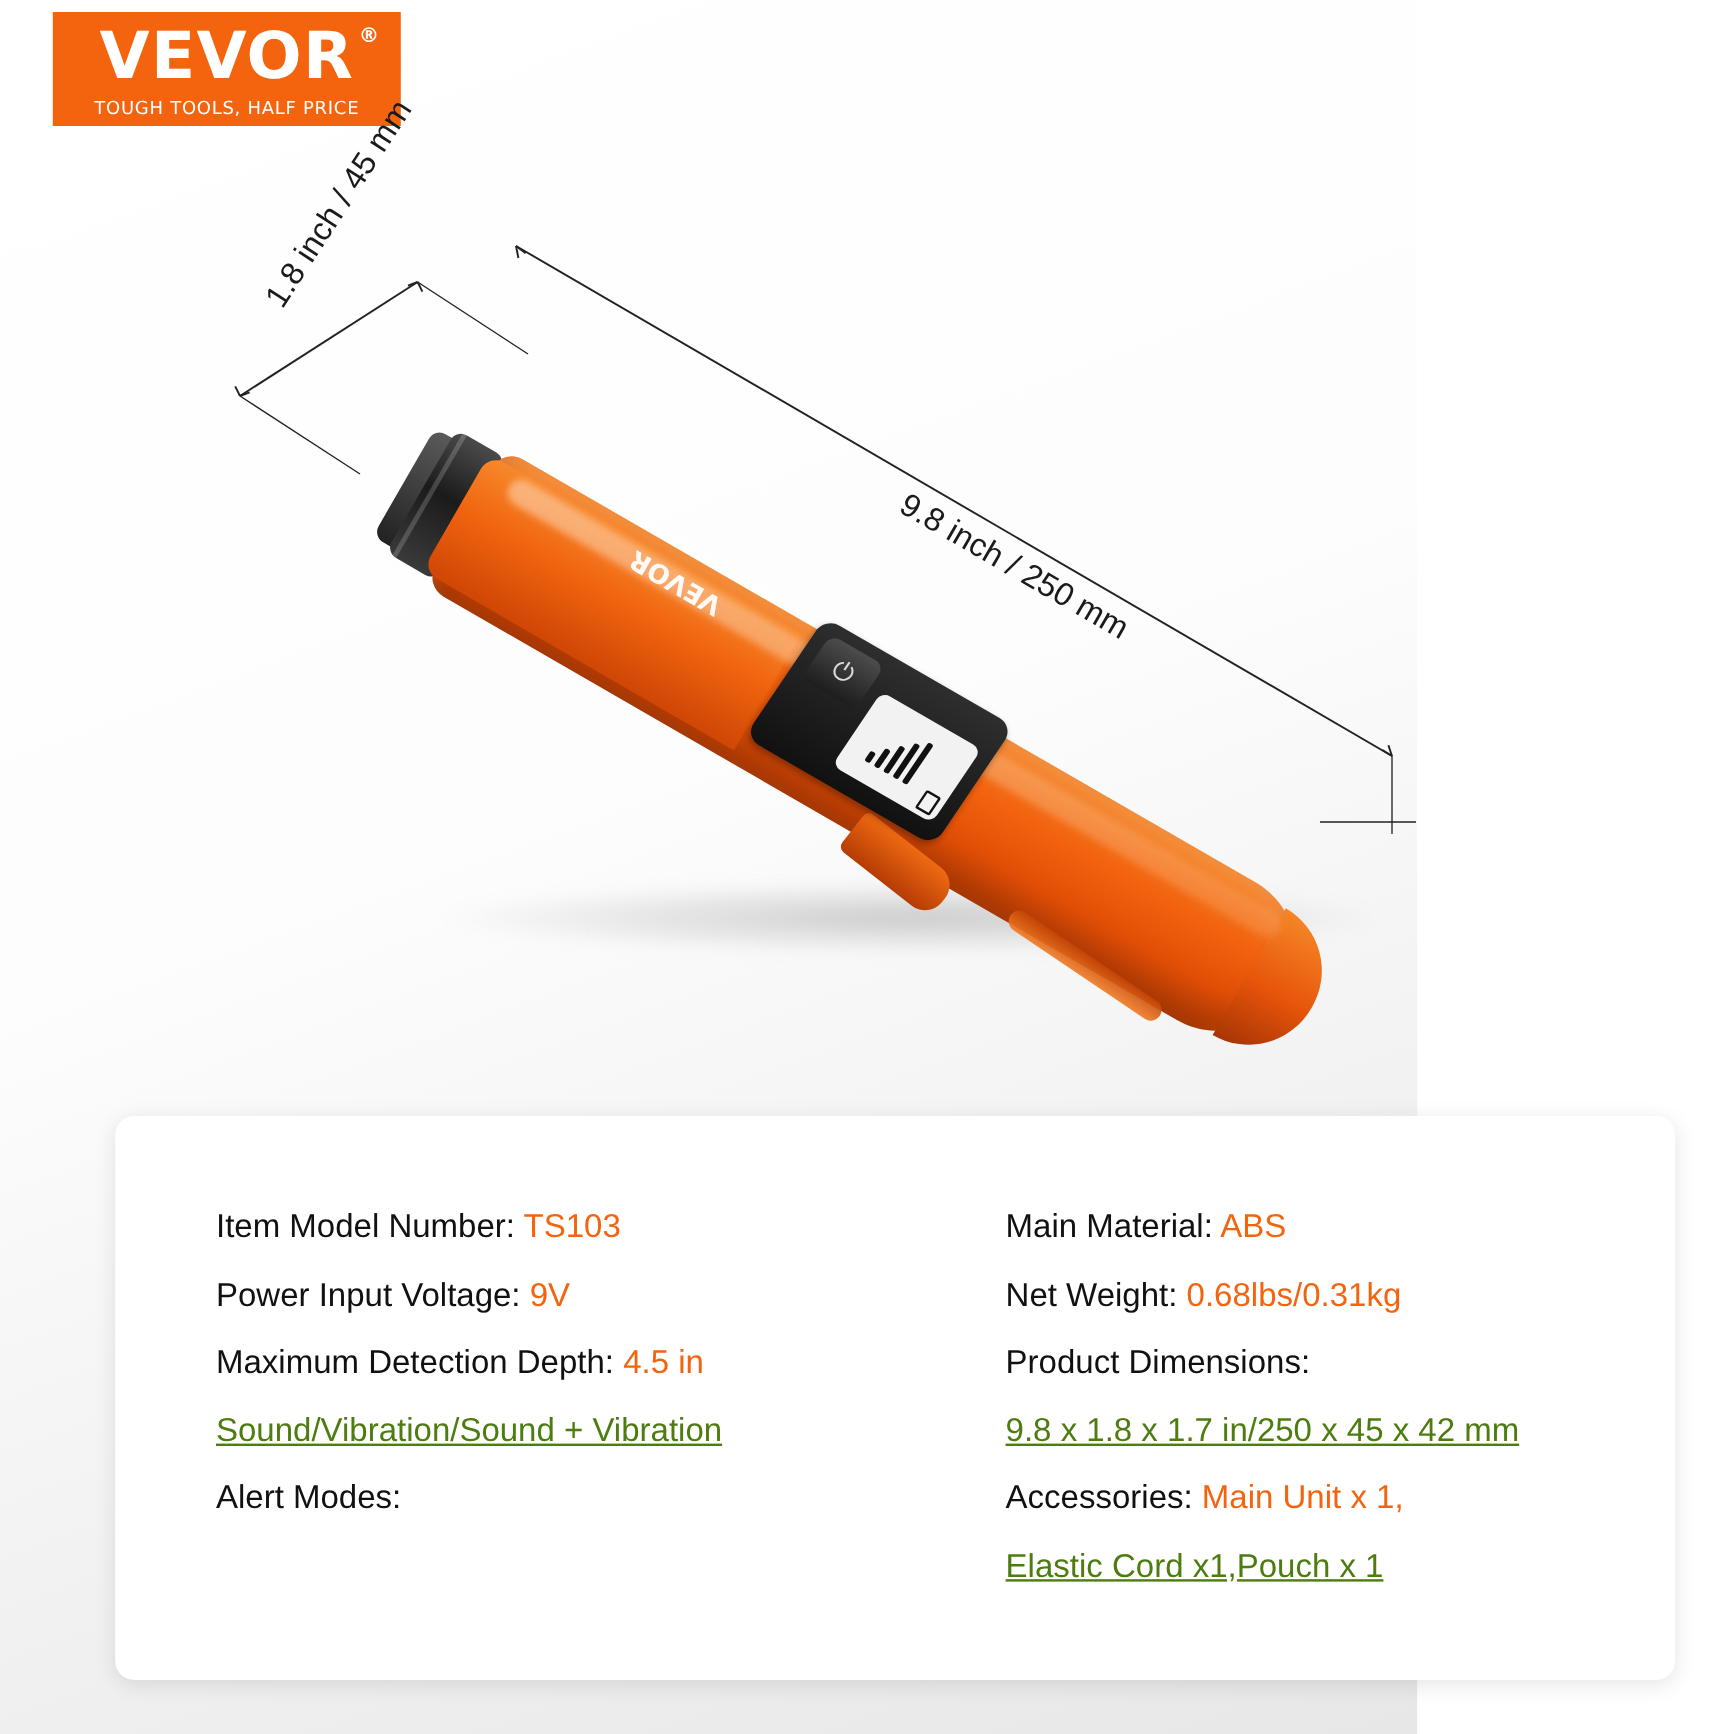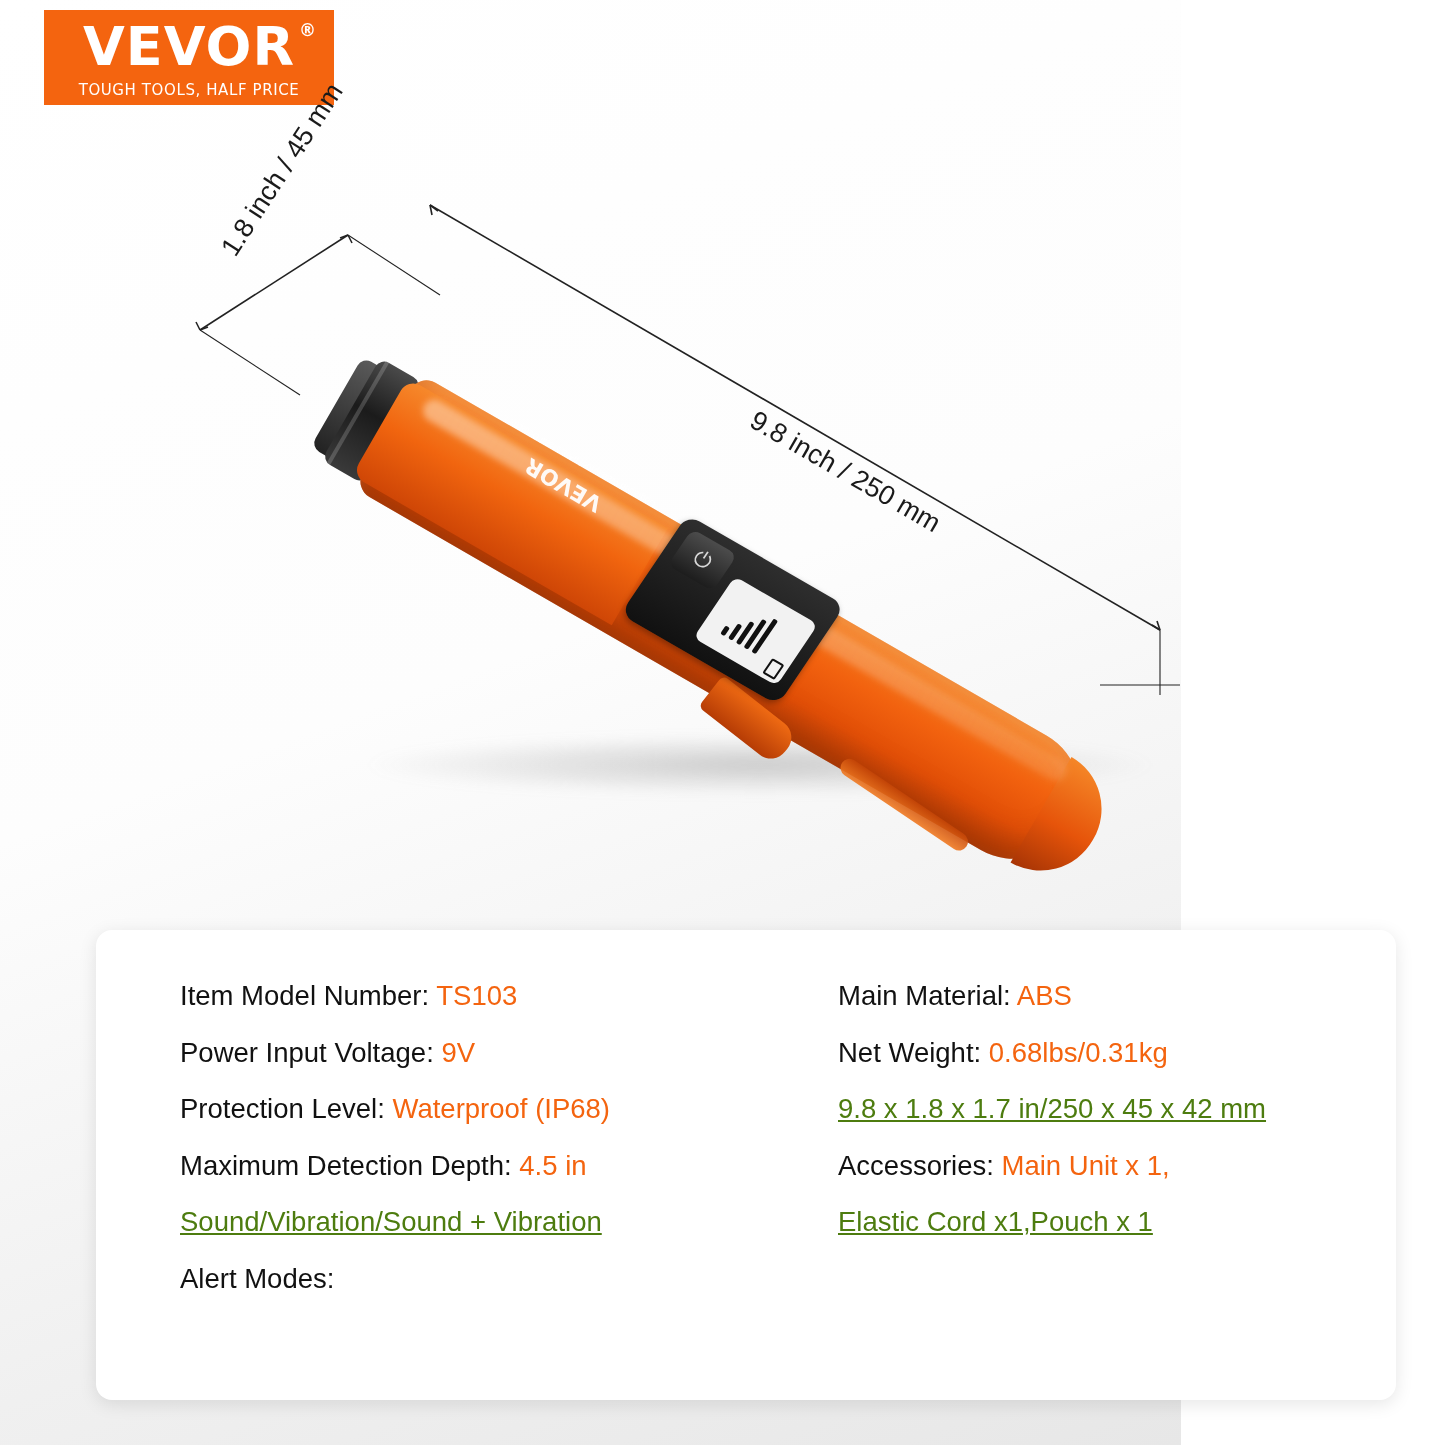--- a/index.html
+++ b/index.html
@@ -227,21 +227,21 @@
   .spec-card {
     position: absolute;
     left: 96px; top: 930px;
     width: 1300px; height: 470px;
     background: #ffffff;
     border-radius: 16px;
     box-shadow: 0 4px 18px rgba(0,0,0,0.10);
     padding: 52px 60px 0 84px;
     display: flex;
   }
-  .col { width: 50%; }
+  .col { width: 50%; margin-top: 26px; }
   .col.right { padding-left: 80px; }
   .spec-line {
     font-size: 27.5px;
     color: #111111;
     line-height: 1.0;
     margin-bottom: 29px;
     white-space: nowrap;
   }
   .spec-line .val { color: #f4640f; }
   .spec-line.val-only { color: #4d7c0f; text-decoration: underline; }
@@ -315,37 +315,37 @@
 
   <div class="spec-card">
     <div class="col left">
       <div class="spec-line">
         <span>Item Model Number: </span><span class="val">TS103</span>
       </div>
       <div class="spec-line">
         <span>Power Input Voltage: </span><span class="val">9V</span>
       </div>
       <div class="spec-line">
-        <span>Protection Level: </span><span class="val">Waterproof (IP68)</span>
-      </div>
-      <div class="spec-line">
         <span>Maximum Detection Depth: </span><span class="val">4.5 in</span>
       </div>
       <div class="spec-line val-only">Sound/Vibration/Sound + Vibration</div>
       <div class="spec-line">
         <span>Alert Modes:</span>
       </div>
     </div>
 
     <div class="col right">
       <div class="spec-line">
         <span>Main Material: </span><span class="val">ABS</span>
       </div>
       <div class="spec-line">
         <span>Net Weight: </span><span class="val">0.68lbs/0.31kg</span>
+      </div>
+      <div class="spec-line">
+        <span>Product Dimensions:</span>
       </div>
       <div class="spec-line val-only">9.8 x 1.8 x 1.7 in/250 x 45 x 42 mm</div>
       <div class="spec-line">
         <span>Accessories: </span><span class="val">Main Unit x 1,</span>
       </div>
       <div class="spec-line val-only">Elastic Cord x1,Pouch x 1</div>
     </div>
   </div>
 
 </div>

